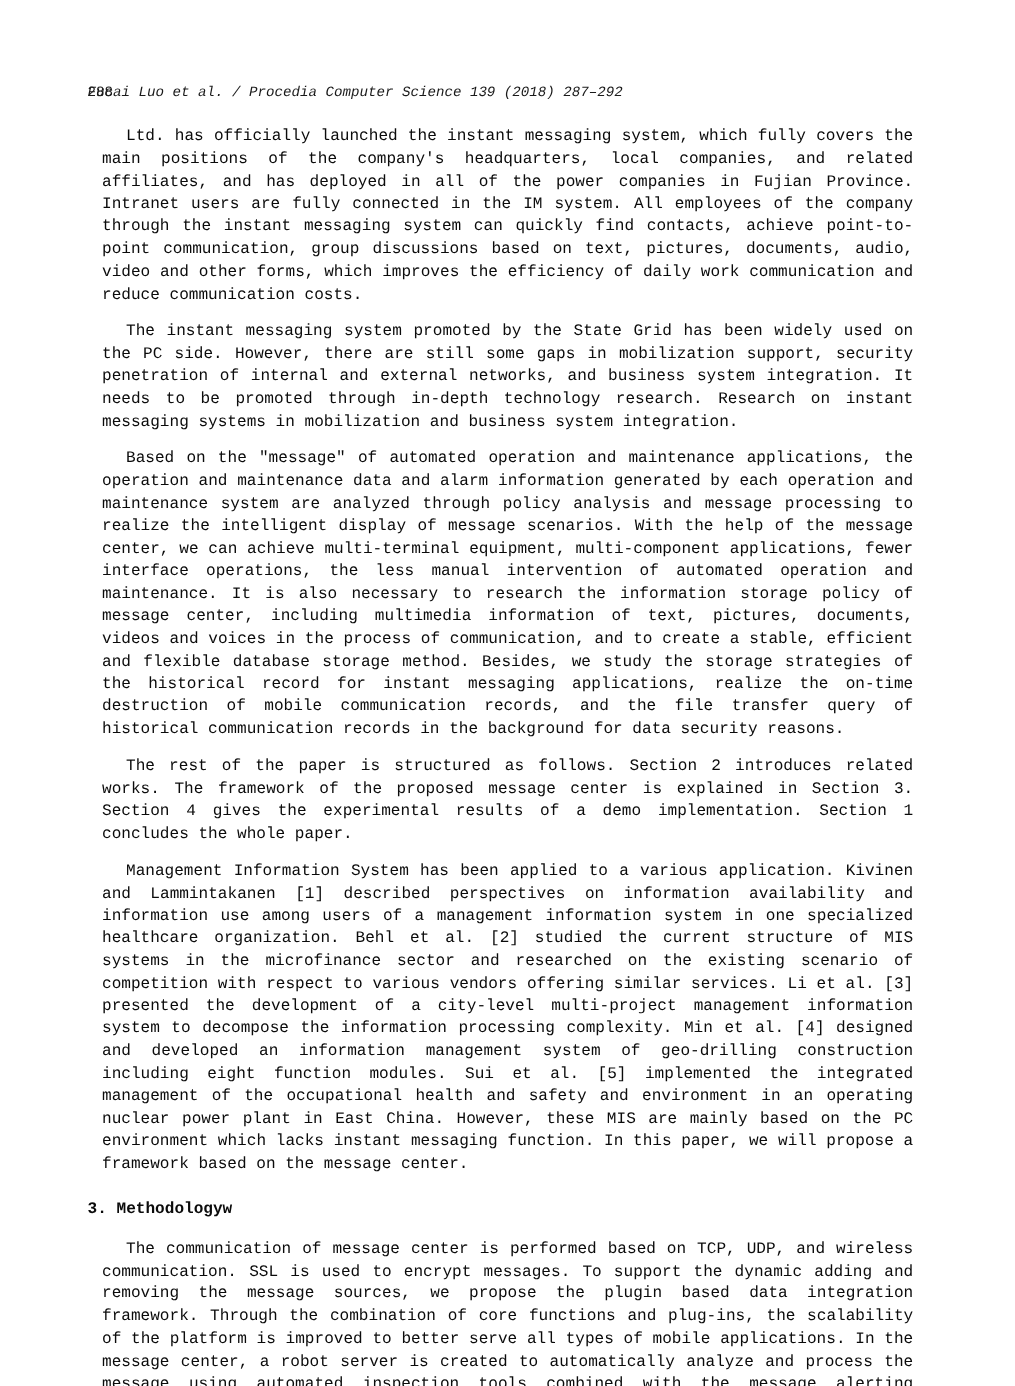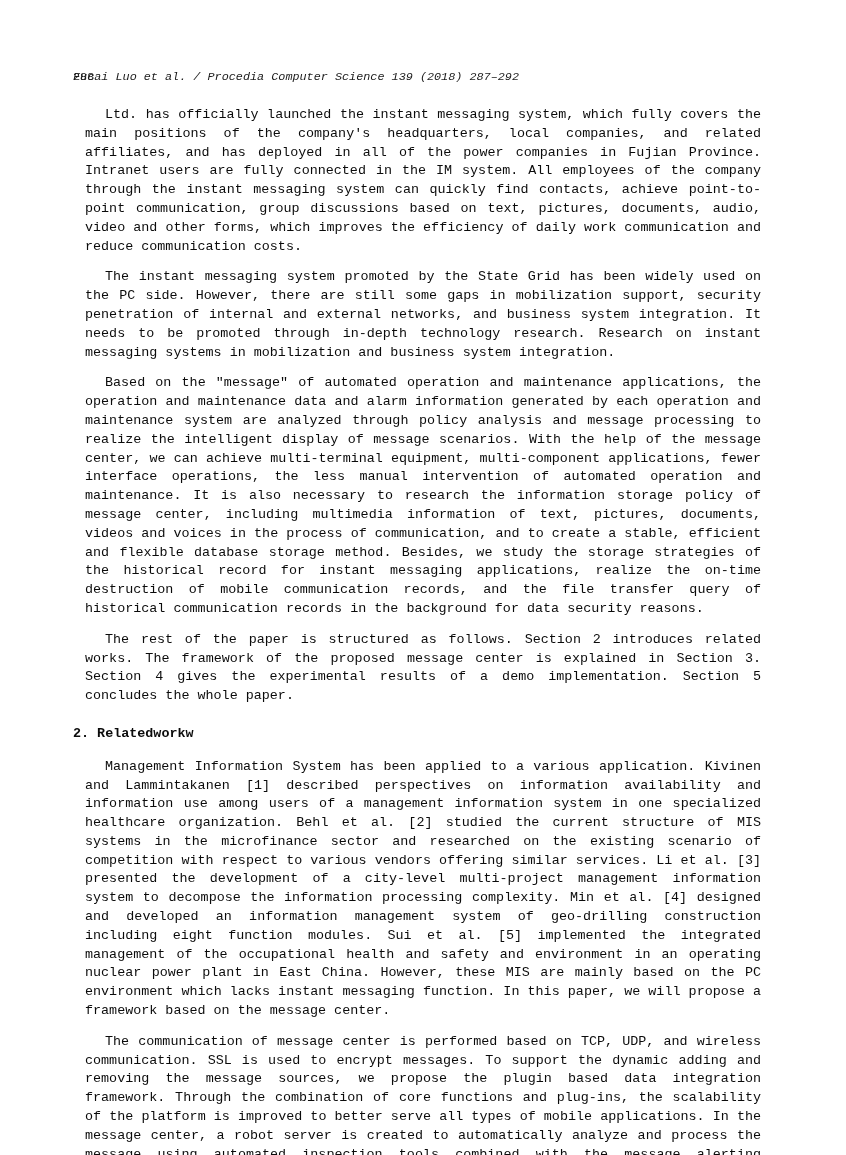--- a/index.html
+++ b/index.html
@@ -69,24 +69,24 @@
   </div>
 
   <div class="page-body">
 
     <p>Ltd. has officially launched the instant messaging system, which fully covers the main positions of the company's headquarters, local companies, and related affiliates, and has deployed in all of the power companies in Fujian Province. Intranet users are fully connected in the IM system. All employees of the company through the instant messaging system can quickly find contacts, achieve point-to-point communication, group discussions based on text, pictures, documents, audio, video and other forms, which improves the efficiency of daily work communication and reduce communication costs.</p>
 
     <p>The instant messaging system promoted by the State Grid has been widely used on the PC side. However, there are still some gaps in mobilization support, security penetration of internal and external networks, and business system integration. It needs to be promoted through in-depth technology research. Research on instant messaging systems in mobilization and business system integration.</p>
 
     <p>Based on the "message" of automated operation and maintenance applications, the operation and maintenance data and alarm information generated by each operation and maintenance system are analyzed through policy analysis and message processing to realize the intelligent display of message scenarios. With the help of the message center, we can achieve multi-terminal equipment, multi-component applications, fewer interface operations, the less manual intervention of automated operation and maintenance. It is also necessary to research the information storage policy of message center, including multimedia information of text, pictures, documents, videos and voices in the process of communication, and to create a stable, efficient and flexible database storage method. Besides, we study the storage strategies of the historical record for instant messaging applications, realize the on-time destruction of mobile communication records, and the file transfer query of historical communication records in the background for data security reasons.</p>
 
-    <p>The rest of the paper is structured as follows. Section 2 introduces related works. The framework of the proposed message center is explained in Section 3. Section 4 gives the experimental results of a demo implementation. Section 5 concludes the whole paper.</p>
+    <p>The rest of the paper is structured as follows. Section 2 introduces related works. The framework of the proposed message center is explained in Section 3. Section 4 gives the experimental results of a demo implementation. Section 1 concludes the whole paper.</p>
 
-    <h2 class="section-heading">2. Relatedworkw</h2>
 
     <p>Management Information System has been applied to a various application. Kivinen and Lammintakanen [1] described perspectives on information availability and information use among users of a management information system in one specialized healthcare organization. Behl et al. [2] studied the current structure of MIS systems in the microfinance sector and researched on the existing scenario of competition with respect to various vendors offering similar services. Li et al. [3] presented the development of a city-level multi-project management information system to decompose the information processing complexity. Min et al. [4] designed and developed an information management system of geo-drilling construction including eight function modules. Sui et al. [5] implemented the integrated management of the occupational health and safety and environment in an operating nuclear power plant in East China. However, these MIS are mainly based on the PC environment which lacks instant messaging function. In this paper, we will propose a framework based on the message center.</p>
 
+    <h2 class="section-heading">3. Methodologyw</h2>
 
     <p class="continues">The communication of message center is performed based on TCP, UDP, and wireless communication. SSL is used to encrypt messages. To support the dynamic adding and removing the message sources, we propose the plugin based data integration framework. Through the combination of core functions and plug-ins, the scalability of the platform is improved to better serve all types of mobile applications. In the message center, a robot server is created to automatically analyze and process the message using automated inspection tools combined with the message alerting mechanism. When an abnormal situation occurs in the equipment or system, the robot is automatically pushed to the designated operation and maintenance engineer through the operation and maintenance monitoring robot. The operation and maintenance engineer responds to the operation and</p>
 
   </div>
 
 </div>
 
 </body></html>

